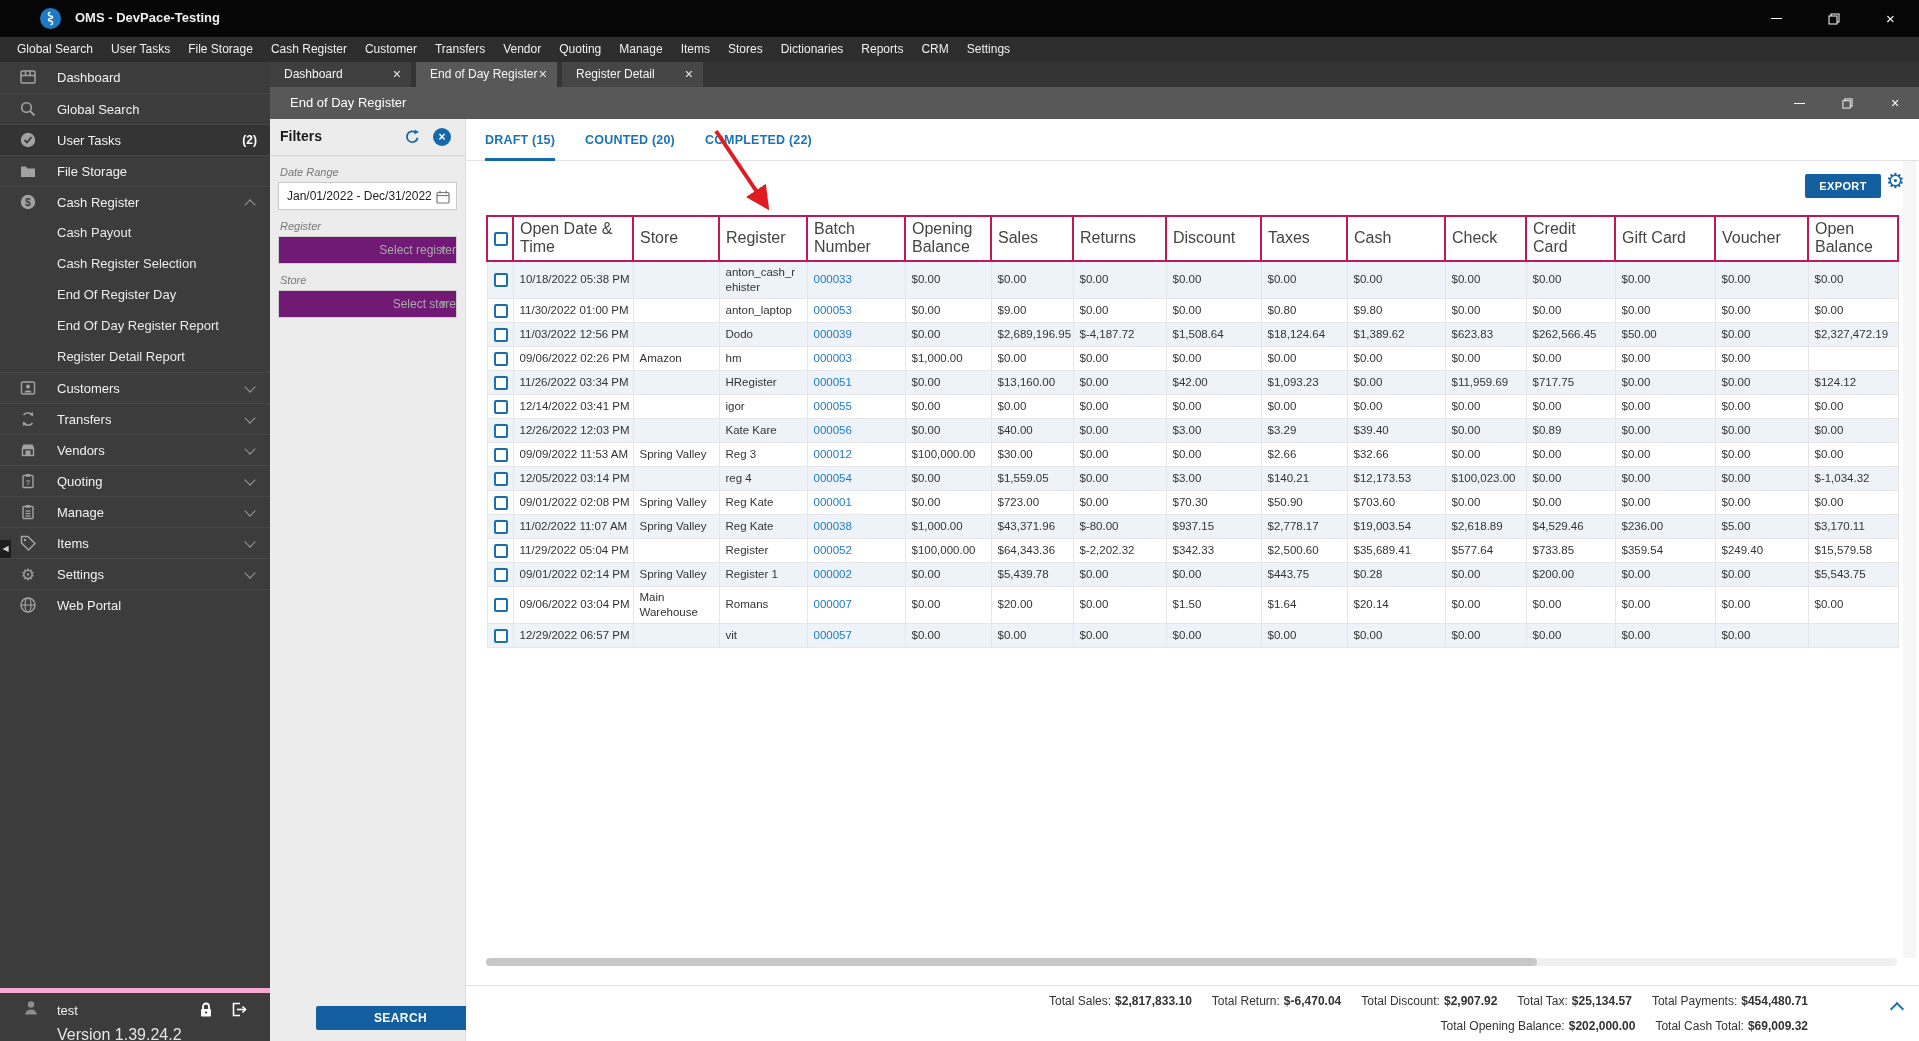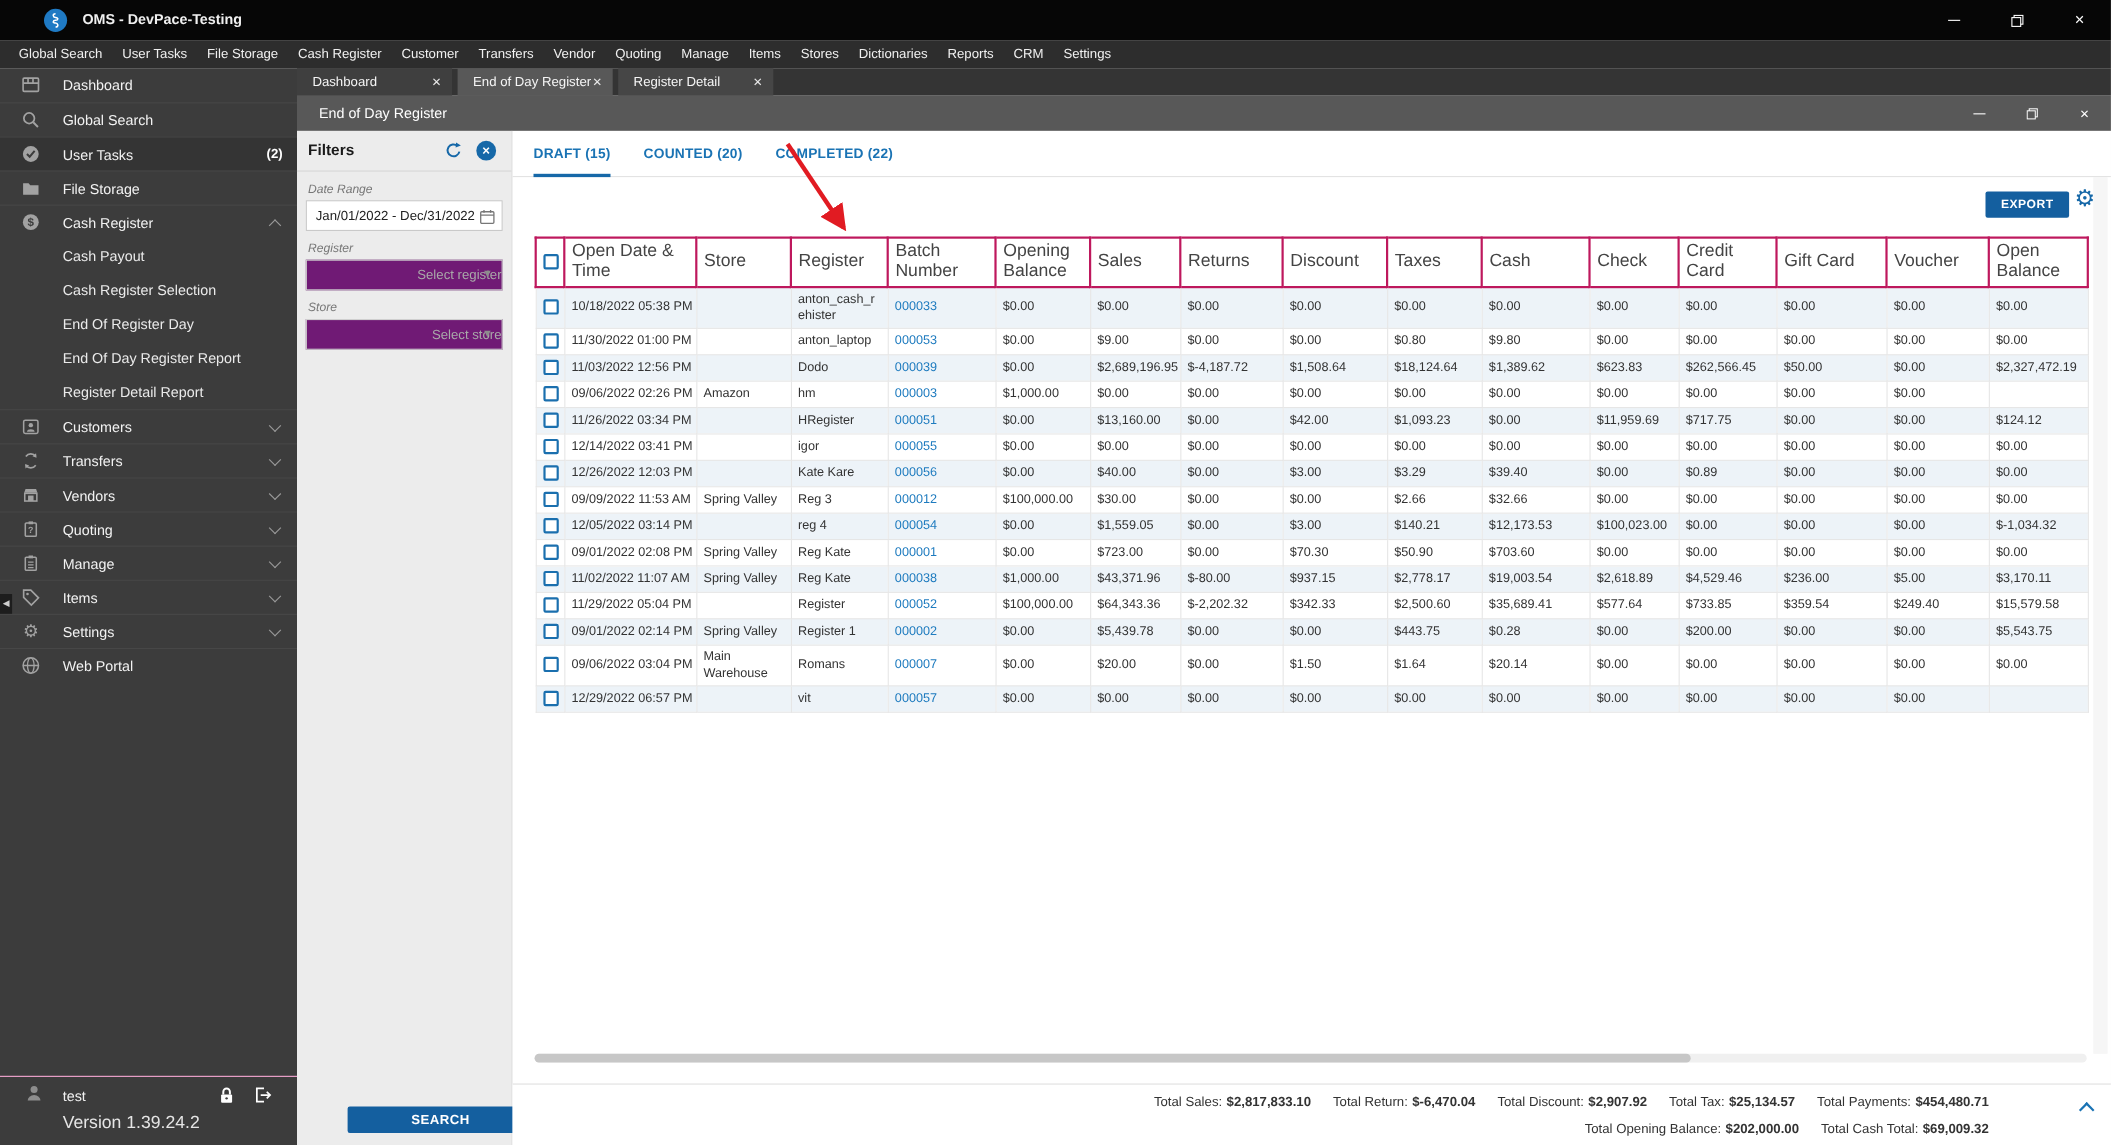--- a/index.html
+++ b/index.html
@@ -25,21 +25,21 @@
   .side-item:first-child { border-top:none; }
   .side-item.hl { background:#343434; }
   .side-icon { position:absolute; left:19px; top:6px; width:18px; height:18px; color:#a2a2a2; }
   .side-label { margin-left:57px; color:#f2f2f2; font-size:13px; }
   .side-badge { position:absolute; right:13px; color:#fff; font-size:12px; font-weight:bold; }
   .side-sub { height:31px; display:flex; align-items:center; }
   .side-sub .side-label { color:#eaeaea; }
   .chev { position:absolute; right:16px; width:8px; height:8px; border-right:1.5px solid #9a9a9a; border-bottom:1.5px solid #9a9a9a; }
   .chev.down { transform:rotate(45deg); top:10px; }
   .chev.up { transform:rotate(-135deg); top:14px; }
-  .side-footer { position:absolute; left:0; bottom:0; width:270px; height:63px; border-top:1px solid #f9a8d4; }
+  .side-footer { position:absolute; left:0; bottom:0; width:270px; height:53px; border-top:5px solid #f9a8d4; }
   .footer-user { position:absolute; left:57px; top:10px; color:#f2f2f2; font-size:13px; }
   .footer-ver { position:absolute; left:57px; top:33px; color:#e5e5e5; font-size:16px; }
   .footer-avatar { position:absolute; left:22px; top:6px; }
   .footer-lock { position:absolute; right:56px; top:8px; }
   .footer-logout { position:absolute; right:22px; top:8px; }
   .collapse-handle { position:absolute; left:0; top:540px; width:11px; height:18px; background:#1d1d1d; color:#cfcfcf; font-size:8px; line-height:18px; text-align:center; }
 
   
   .tabbar { position:absolute; left:270px; top:62px; width:1649px; height:25px; background:#343434; display:flex; }
   .tab { position:relative; width:141px; height:25px; margin-right:5px; color:#f5f5f5; font-size:12px; line-height:25px; padding-left:14px; }

